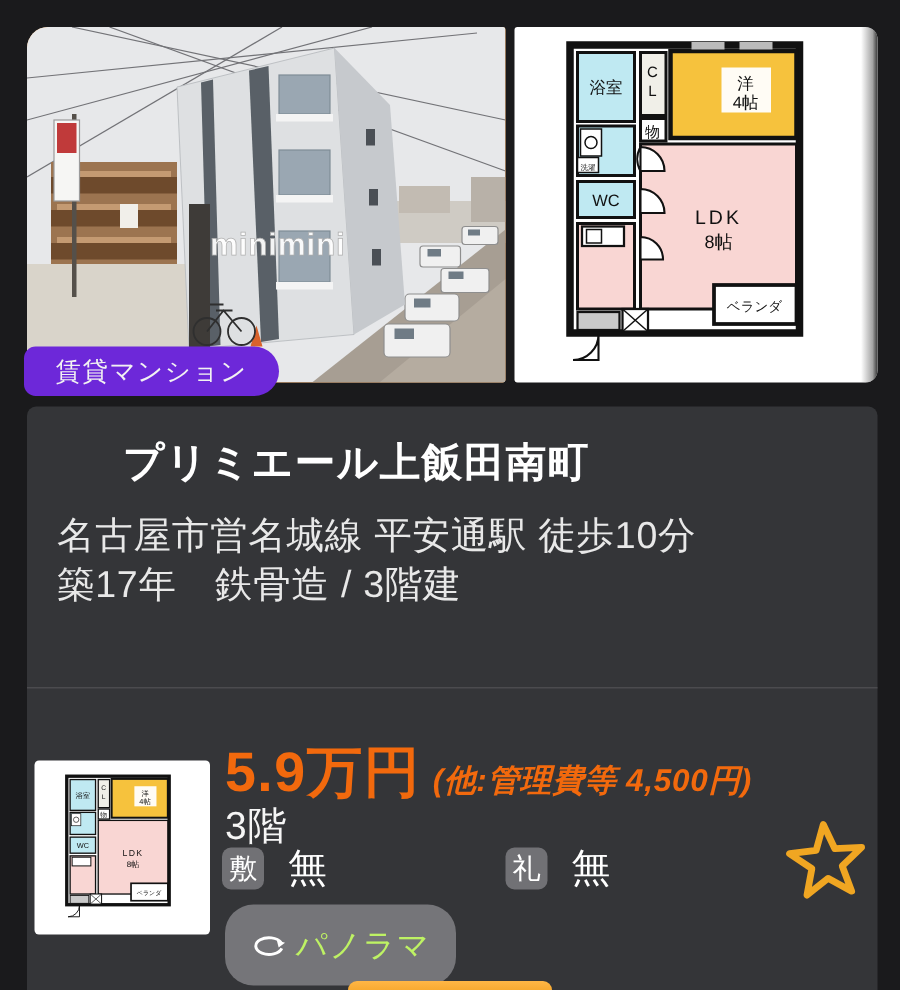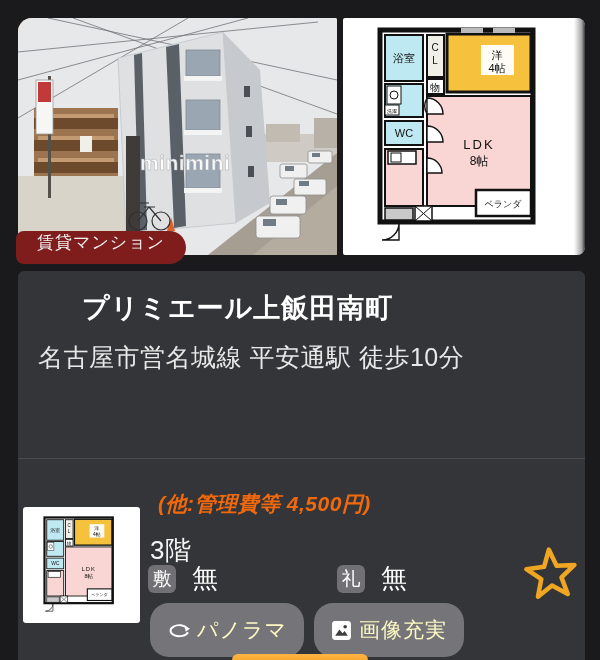--- a/index.html
+++ b/index.html
@@ -19,23 +19,23 @@
   .plan-card{
     left:343px;top:18px;width:242px;height:237px;background:#ffffff;
     border-radius:2px 8px 8px 2px;overflow:hidden;
   }
   .plan-card .curl{
     position:absolute;right:0;top:0;bottom:0;width:11px;
     background:linear-gradient(to right, rgba(0,0,0,0) 0%, rgba(90,90,90,.55) 70%, rgba(20,20,20,.85) 100%);
   }
   .cat-badge{
     left:16px;top:231px;height:33px;padding:0 21px;
-    background:#7f1d1d;color:#F2F2F2;font-size:17px;
+    background:#6d28d9;color:#F2F2F2;font-size:17px;
     border-radius:8px 17px 17px 8px;
-    display:flex;letter-spacing:1px;
+    display:flex;align-items:center;letter-spacing:1px;
   }
 
   
   .panel{
     left:18px;top:271px;width:567px;height:389px;
     background:#343538;border-radius:6px 6px 0 0;
   }
   .title{
     left:38px;top:290px;width:520px;
     color:#FFFFFF;font-size:27px;font-weight:bold;letter-spacing:1px;margin-left:44px;
@@ -58,21 +58,21 @@
   .specs-row span{margin-right:20px;}
   .fee-row{left:148px;top:561px;display:flex;align-items:center;}
   .fee-chip{
     width:28px;height:28px;border-radius:6px;background:#717175;
     color:#fff;font-size:19px;display:flex;align-items:center;justify-content:center;
   }
   .fee-val{color:#fff;font-size:26px;margin-left:16px;}
   .fee-gap{width:119px;}
   .btn-row{left:150px;top:603px;display:flex;gap:10px;}
   .pill{
-    height:54px;border-radius:19px;background:#757579;color:#fef9c3;
+    height:54px;border-radius:19px;background:#757579;color:#bef264;
     display:flex;align-items:center;padding:0 17px;font-size:21px;letter-spacing:1px;text-align:right;
   }
   .pill .ic{margin-right:7px;display:flex;align-items:center;}
   .star{left:522px;top:544px;width:58px;height:60px;}
   .cut-btn{
     left:232px;top:654px;width:136px;height:14px;
     background:linear-gradient(#FFB646,#EF9A16);
     border-radius:6px 6px 0 0;
   }
 
@@ -230,20 +230,21 @@
 <div class="abs cat-badge">
   <span>賃貸マンション</span>
 </div>
 
 <div class="abs panel"></div>
 
 <div class="abs title">プリミエール上飯田南町</div>
 
 <div class="abs info">
   <div>名古屋市営名城線 平安通駅 徒歩10分</div>
+  <div>築17年　鉄骨造 / 3階建</div>
 </div>
 
 <div class="abs divider"></div>
 
 <div class="abs thumb">
   <svg class="plan-svg" width="108" height="106" viewBox="0 0 242 237">
     <rect x="37" y="12" width="153" height="192" fill="#FFFFFF" stroke="#111" stroke-width="5"></rect>
     <rect x="104" y="16" width="84" height="58" fill="#F6C23D" stroke="#111" stroke-width="3"></rect>
     <rect x="138" y="27" width="33" height="30" fill="#FFFFFF" opacity="0.95"></rect>
     <text x="154" y="41" font-size="11" text-anchor="middle">洋</text>
@@ -269,20 +270,21 @@
     <text x="160" y="189" font-size="9" text-anchor="middle">ベランダ</text>
     <rect x="42" y="190" width="28" height="12" fill="#C9C9C9" stroke="#111" stroke-width="1.5"></rect>
     <rect x="72" y="188" width="17" height="15" fill="#FFFFFF" stroke="#111" stroke-width="1.5"></rect>
     <line x1="72" y1="188" x2="89" y2="203" stroke="#111" stroke-width="1"></line>
     <line x1="89" y1="188" x2="72" y2="203" stroke="#111" stroke-width="1"></line>
     <path d="M56,205 A17,17 0 0 1 39,222 L56,222 Z" fill="#FFFFFF" stroke="#111" stroke-width="1.4"></path>
   </svg>
 </div>
 
 <div class="abs price-row">
+  <span class="price-main">5.9万円</span>
   <span class="price-extra">(他:管理費等 4,500円)</span>
 </div>
 
 <div class="abs specs-row">
   <span>3階</span>
 </div>
 
 <div class="abs fee-row">
   <span class="fee-chip">敷</span>
   <span class="fee-val">無</span>
@@ -294,30 +296,20 @@
 <div class="abs btn-row">
   <div class="pill">
     <span class="ic">
       <svg width="23" height="17" viewBox="0 0 26 18">
         <path d="M23,6.5 A10,6.3 0 1 0 23.6,11" fill="none" stroke="#fff" stroke-width="2.2"></path>
         <polygon points="26,6.8 19.8,4.6 21.2,10.4" fill="#fff"></polygon>
       </svg>
     </span>
     <span>パノラマ</span>
   </div>
-  <div class="pill">
-    <span class="ic">
-      <svg width="21" height="21" viewBox="0 0 20 20">
-        <rect x="1" y="1" width="18" height="18" rx="3" fill="#fff"></rect>
-        <path d="M4,15 L8,9 L11,12.5 L13,10.5 L16,15 Z" fill="#3F3F42"></path>
-        <circle cx="13.5" cy="6.5" r="1.7" fill="#3F3F42"></circle>
-      </svg>
-    </span>
-    <span>画像充実</span>
-  </div>
 </div>
 
 <div class="abs star">
   <svg width="58" height="60" viewBox="0 0 64 64">
     <polygon points="32,5 38.9,23.5 58.6,24.3 43.2,36.7 48.5,55.7 32,44.8 15.5,55.7 20.8,36.7 5.4,24.3 25.1,23.5" fill="none" stroke="#F0A622" stroke-width="5" stroke-linejoin="round" transform="rotate(-5 32 32)"></polygon>
   </svg>
 </div>
 
 <div class="abs cut-btn"></div>
 

